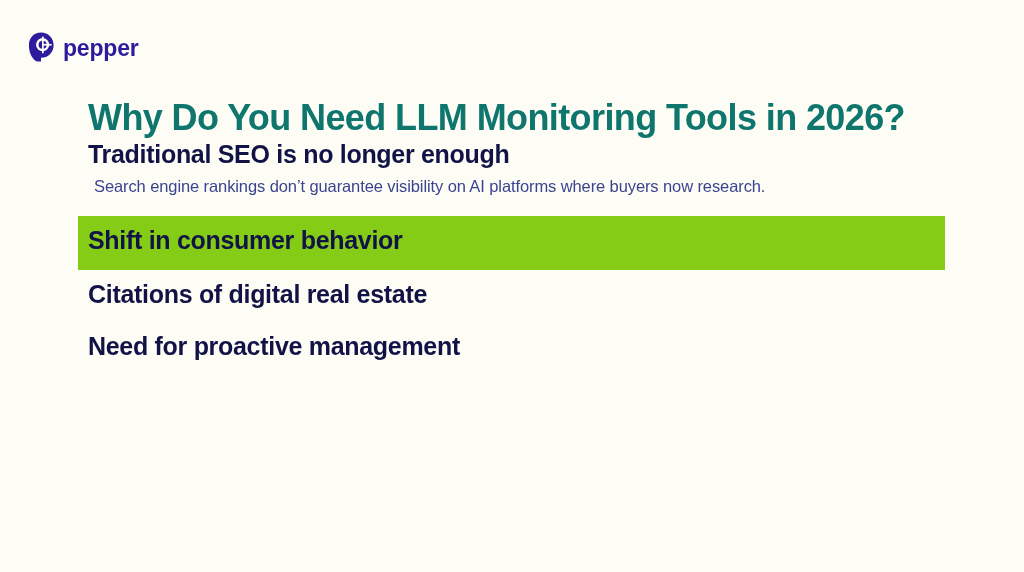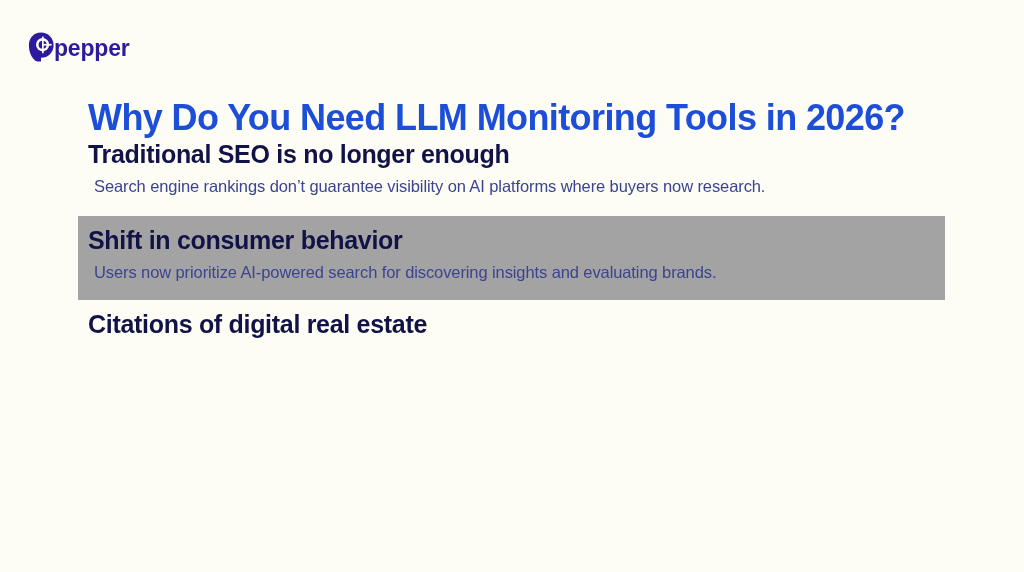--- a/index.html
+++ b/index.html
@@ -23,20 +23,21 @@
     box-sizing: border-box;
   }
 
   
   .brand {
     position: absolute;
     left: 28px;
     top: 30px;
     display: flex;
     align-items: center;
+    gap: 9px;
     height: 34px;
   }
   .brand-mark {
     width: 26px;
     height: 30px;
     display: block;
     flex: 0 0 auto;
   }
   .brand-word {
     font-size: 23px;
@@ -49,21 +50,21 @@
   }
 
   
   .slide-title {
     position: absolute;
     left: 88px;
     top: 73px;
     font-size: 36px;
     font-weight: 700;
     letter-spacing: -0.6px;
-    color: #1d4ed8;
+    color: #0f766e;
     line-height: 1.15;
     white-space: nowrap;
   }
 
   
   .rows {
     position: absolute;
     left: 0;
     top: 133px;
     width: 1024px;
@@ -72,21 +73,21 @@
     position: relative;
     box-sizing: border-box;
     padding: 6px 0 8px 0;
     margin-bottom: 4px;
   }
   .row .inner {
     padding-left: 88px;
     padding-right: 70px;
   }
   .row.highlight {
-    background: #a3a3a3;
+    background: #84cc16;
     margin-left: 78px;
     margin-right: 79px;
     padding: 9px 0 11px 0;
     margin-bottom: 3px;
   }
   .row.highlight .inner {
     padding-left: 10px;
     padding-right: 14px;
   }
   .row-title {
@@ -131,30 +132,30 @@
     <div class="row">
       <div class="inner">
         <div class="row-title">Traditional SEO is no longer enough</div>
         <div class="row-desc">Search engine rankings don’t guarantee visibility on AI platforms where buyers now research.</div>
       </div>
     </div>
 
     <div class="row highlight">
       <div class="inner">
         <div class="row-title">Shift in consumer behavior</div>
-        <div class="row-desc">Users now prioritize AI-powered search for discovering insights and evaluating brands.</div>
       </div>
     </div>
 
     <div class="row">
       <div class="inner">
         <div class="row-title">Citations of digital real estate</div>
       </div>
     </div>
 
 
     <div class="row">
       <div class="inner">
+        <div class="row-title">Need for proactive management</div>
       </div>
     </div>
 
   </div>
 </div>
 
 </body></html>

